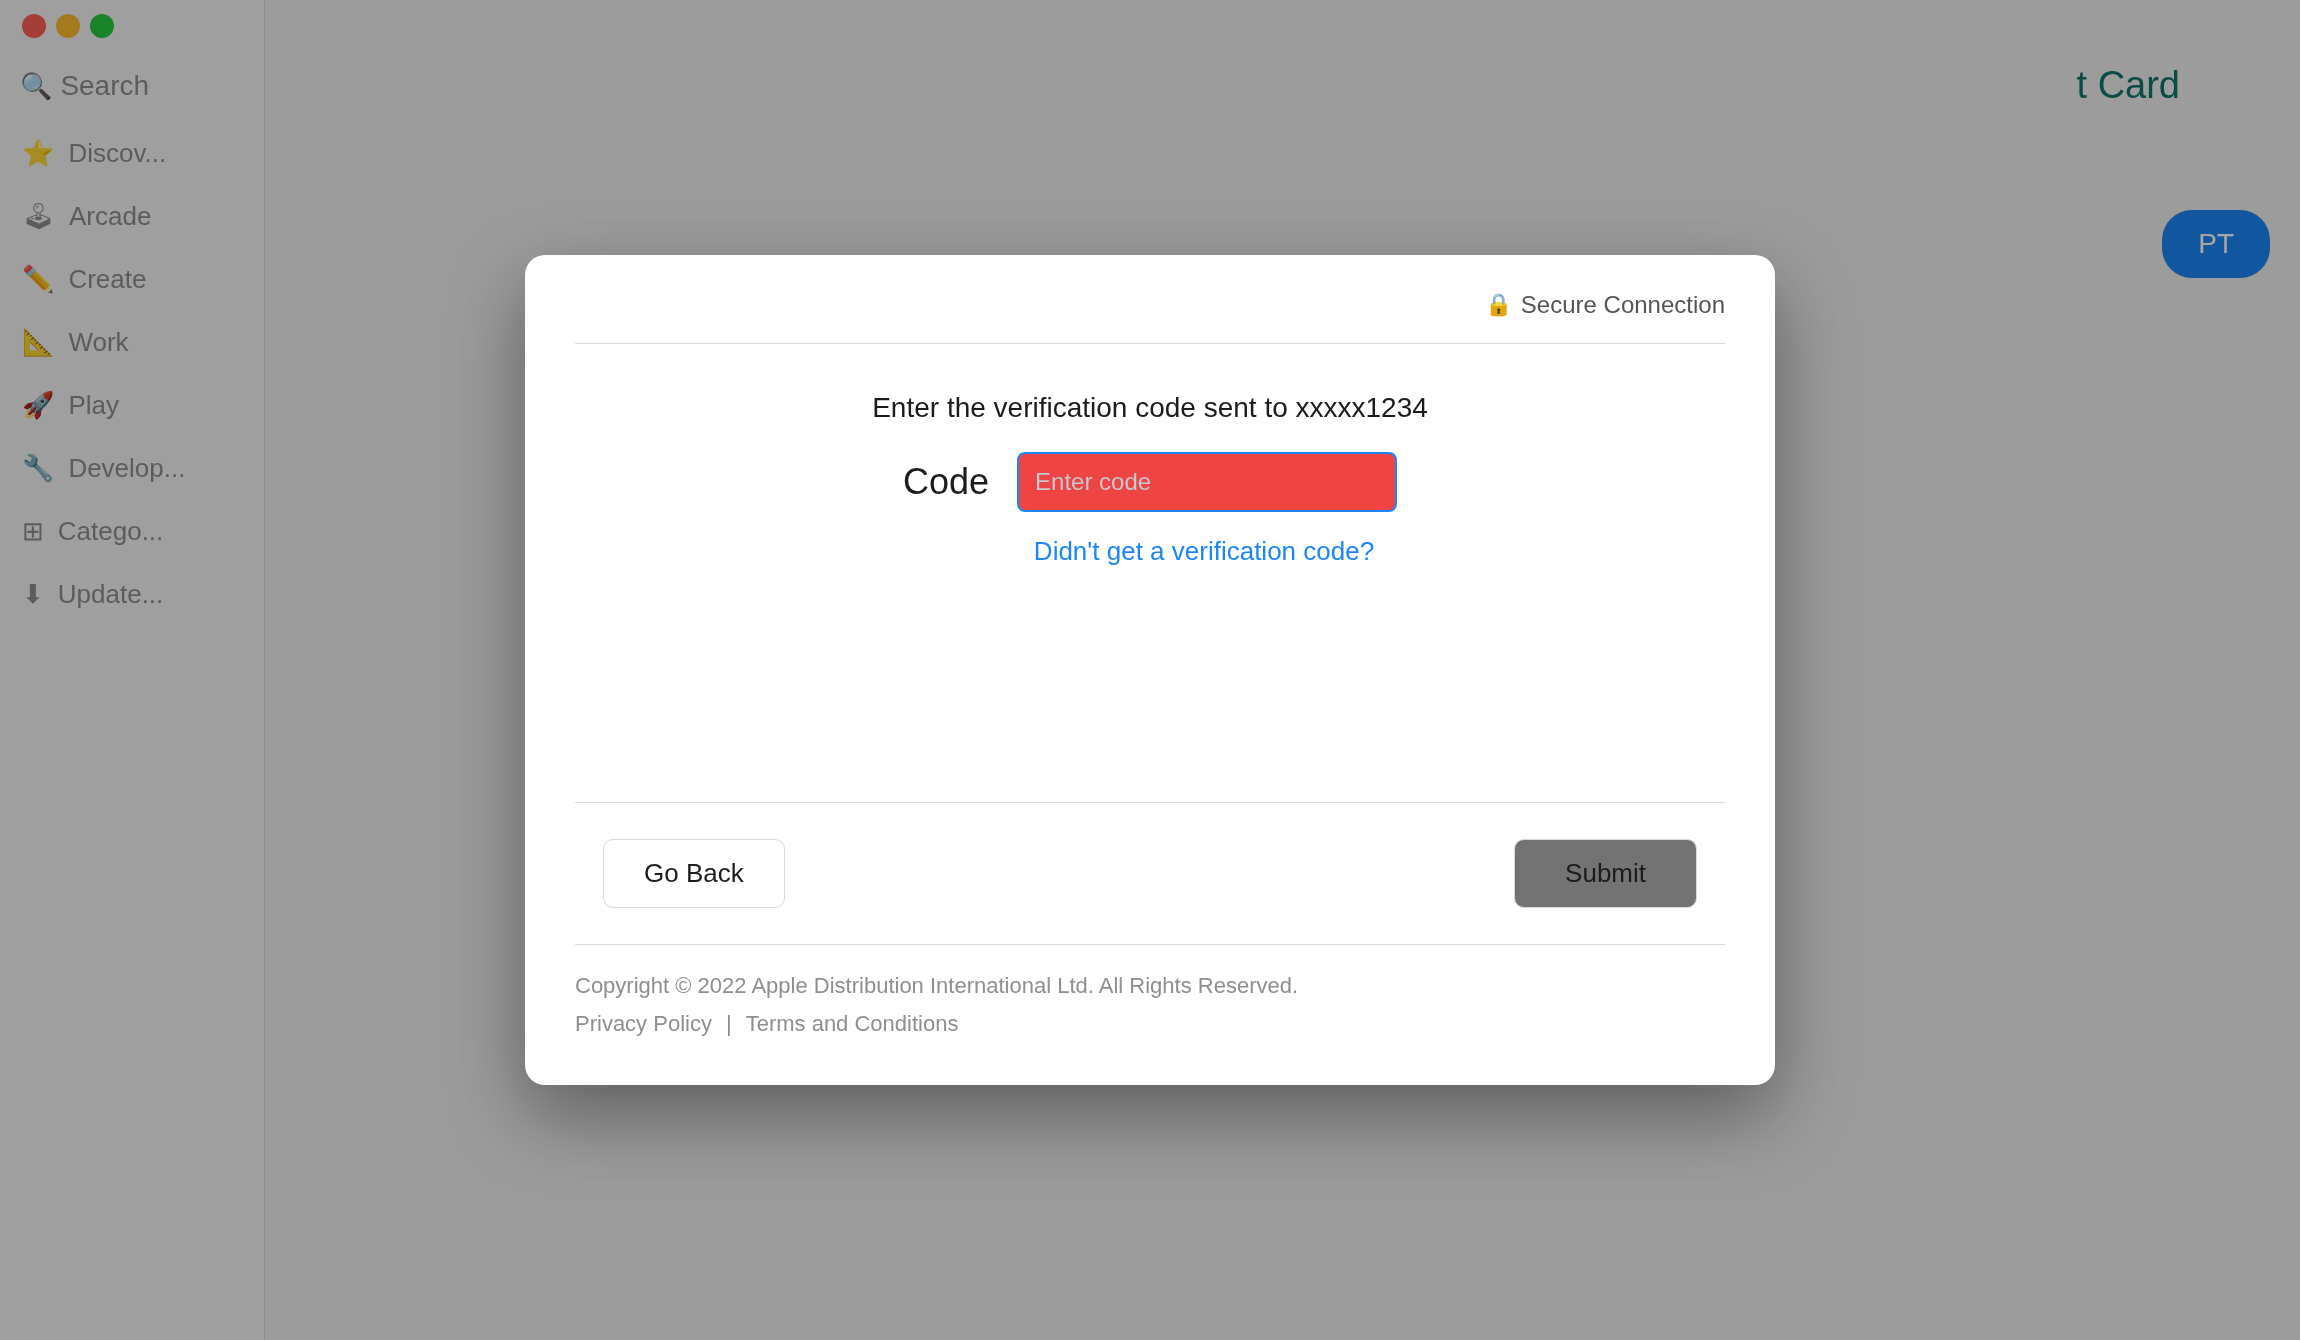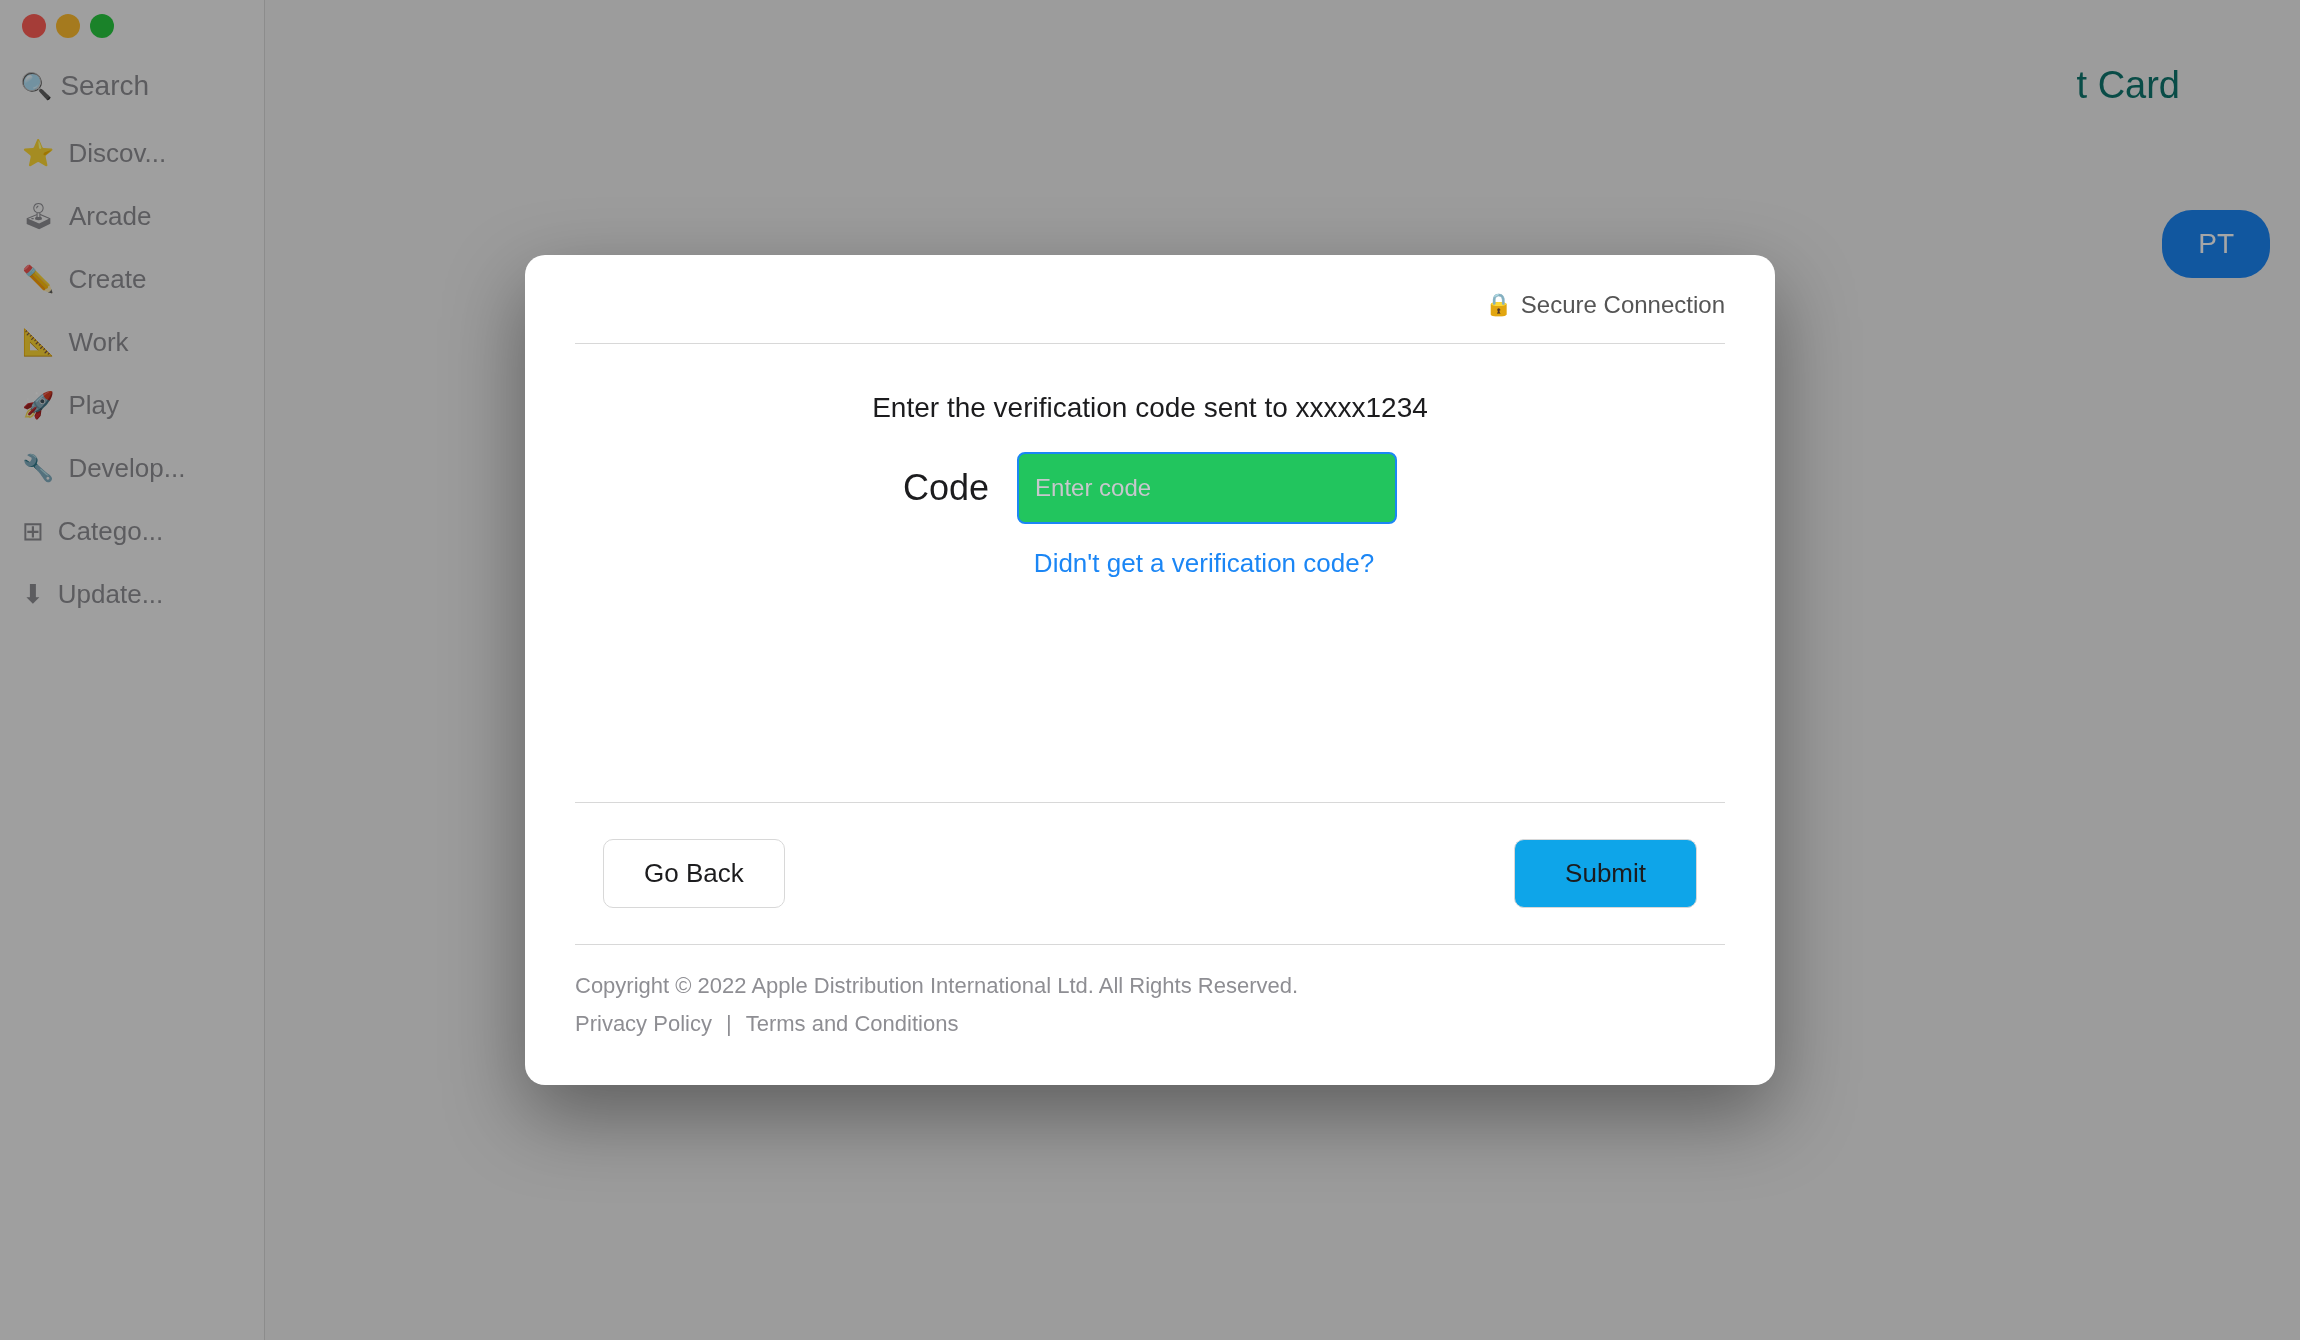--- a/index.html
+++ b/index.html
@@ -198,28 +198,28 @@
 
     .code-label {
       font-size: 36px;
       color: #1c1c1e;
       min-width: 80px;
       text-align: left;
     }
 
     .code-input {
       width: 380px;
-      height: 72px;
+      height: 60px;
       border: 2px solid #1b86f5;
       border-radius: 8px;
       font-size: 24px;
       padding: 0 16px;
       color: #1c1c1e;
       outline: none;
-      background: #22c55e;
+      background: #ef4444;
     }
 
     .code-input::placeholder {
       color: #c7c7cc;
     }
 
     .resend-link {
       font-size: 26px;
       color: #1b86f5;
       font-weight: 500;
@@ -251,21 +251,21 @@
       color: #1c1c1e;
       border: 1.5px solid #d8d8d8;
       border-radius: 10px;
       padding: 18px 40px;
       font-size: 26px;
       cursor: pointer;
       font-family: inherit;
     }
 
     .submit-btn {
-      background: #0ea5e9;
+      background: #737373;
       color: #1c1c1e;
       border: 1.5px solid #d8d8d8;
       border-radius: 10px;
       padding: 18px 50px;
       font-size: 26px;
       cursor: pointer;
       font-family: inherit;
     }
 
     

